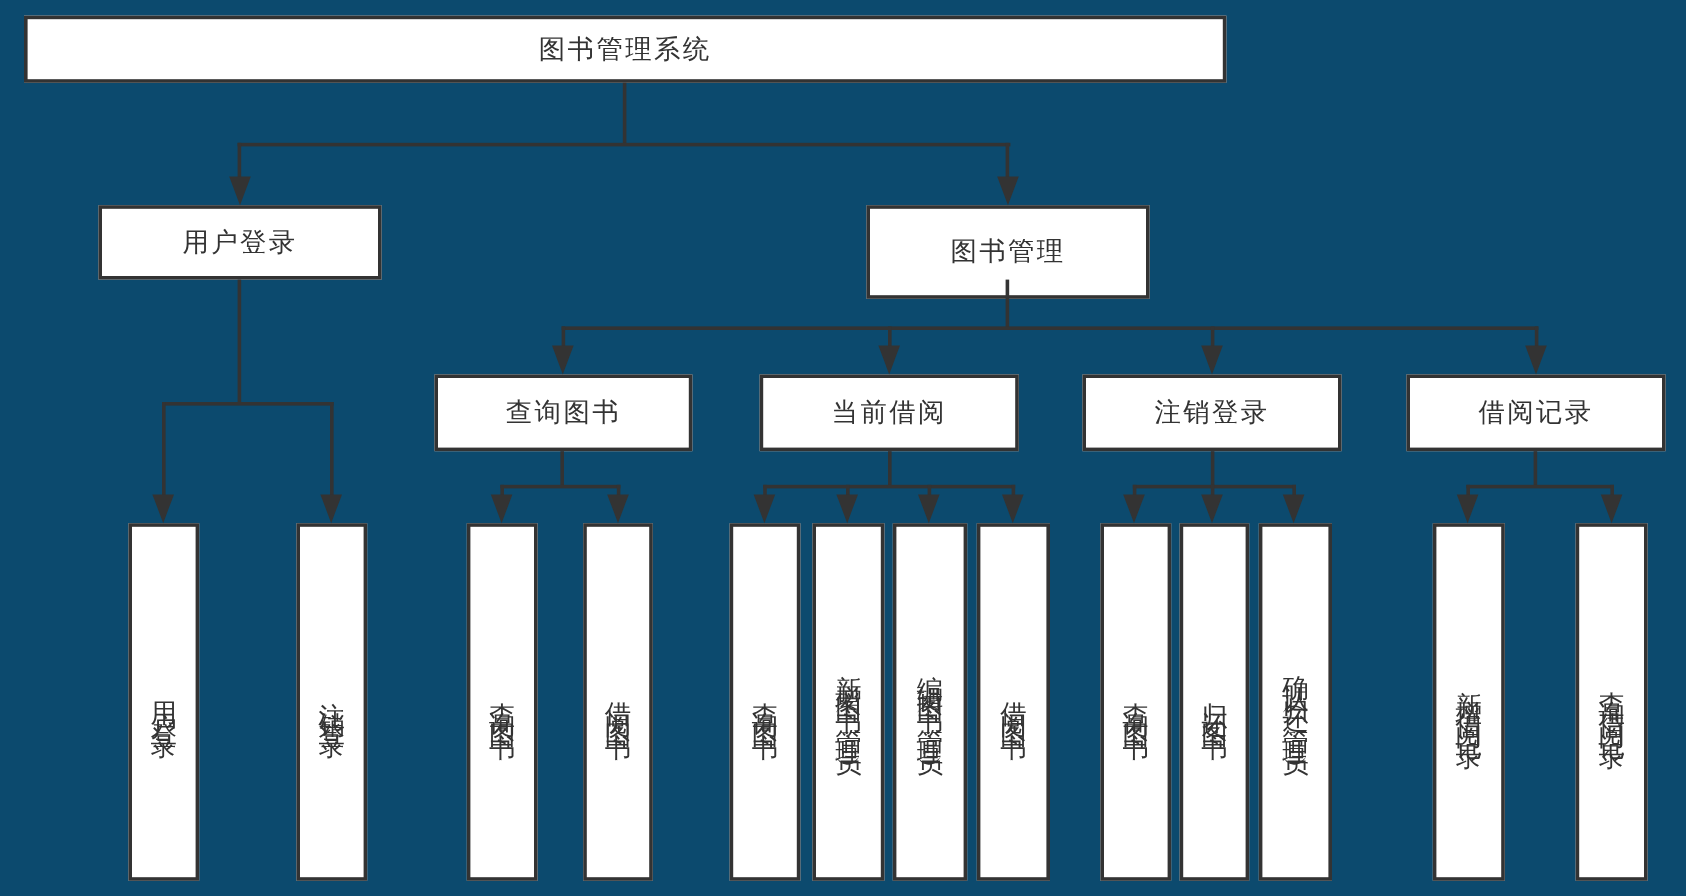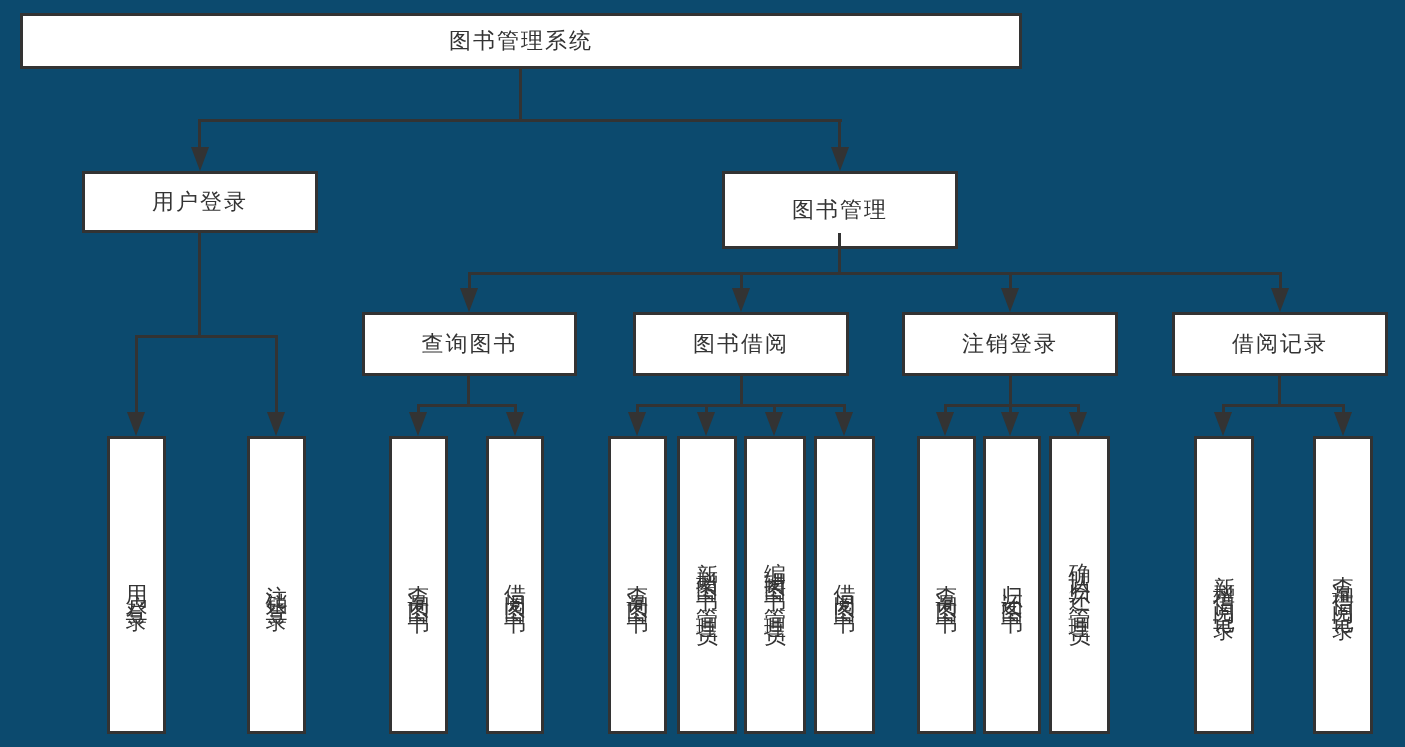--- a/index.html
+++ b/index.html
@@ -41,21 +41,21 @@
     <span>用户登录</span>
   </div>
   <div class="box hbox" style="left:722px;top:171px;width:236px;height:78px;">
     <span>图书管理</span>
   </div>
 
   <div class="box hbox" style="left:362px;top:312px;width:215px;height:64px;">
     <span>查询图书</span>
   </div>
   <div class="box hbox" style="left:633px;top:312px;width:216px;height:64px;">
-    <span>图书借阅</span>
+    <span>当前借阅</span>
   </div>
   <div class="box hbox" style="left:902px;top:312px;width:216px;height:64px;">
     <span>注销登录</span>
   </div>
   <div class="box hbox" style="left:1172px;top:312px;width:216px;height:64px;">
     <span>借阅记录</span>
   </div>
 
   <div class="box vbox" style="left:107px;top:436px;width:59px;height:298px;">
     <span class="vtext">用户登录</span>

